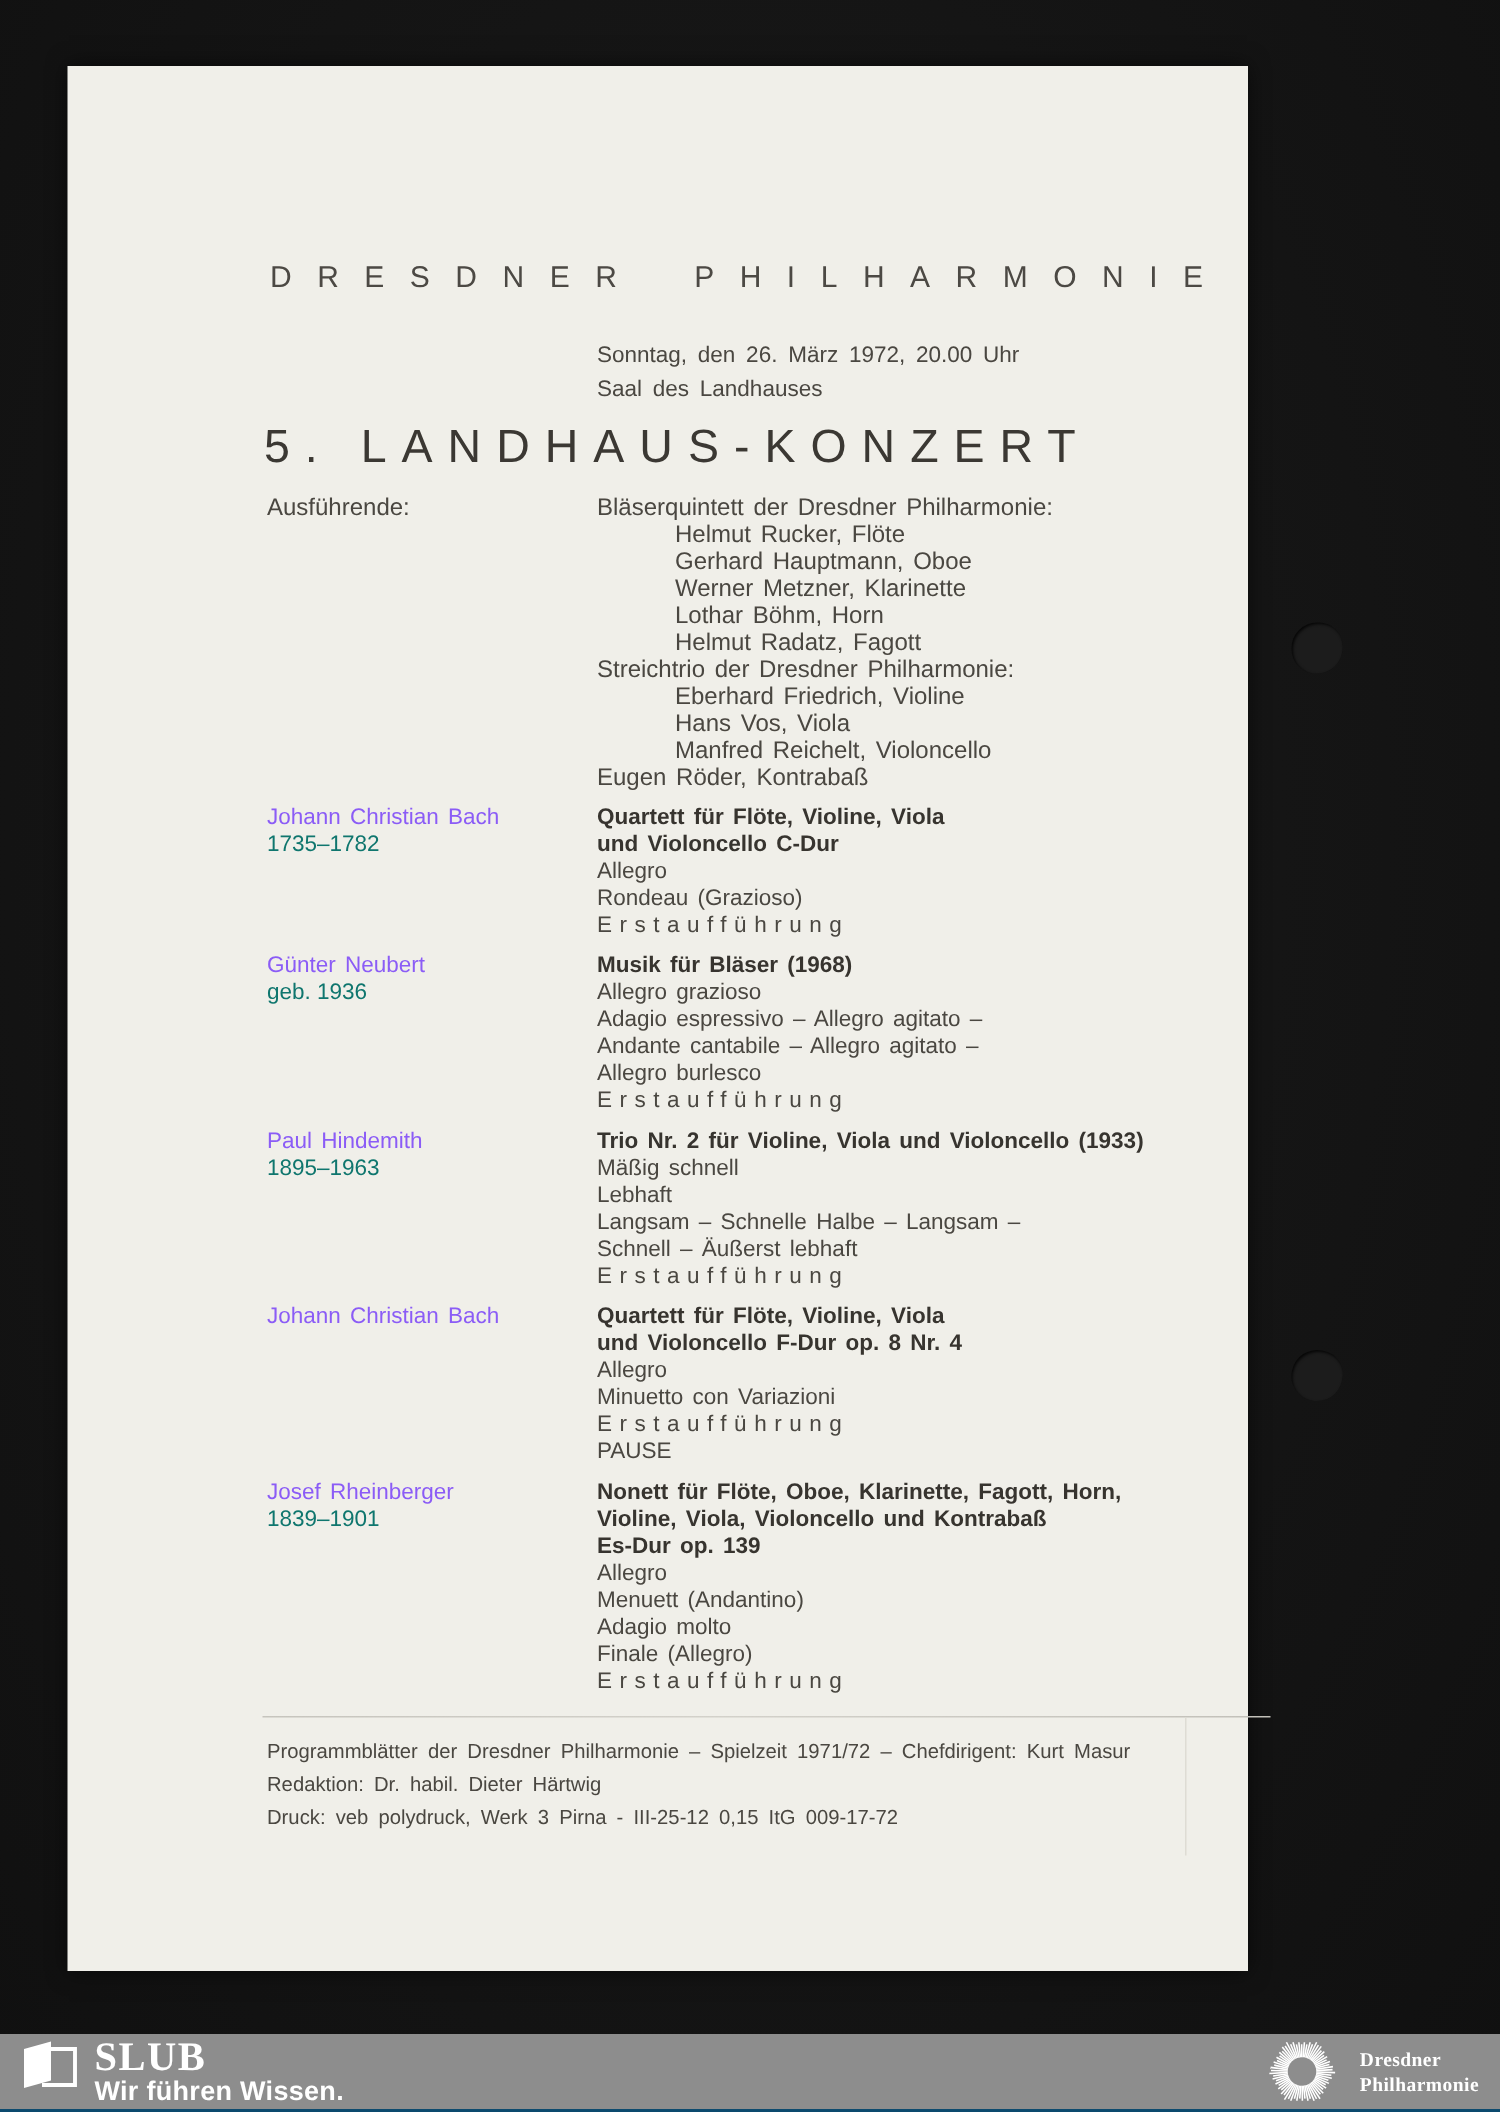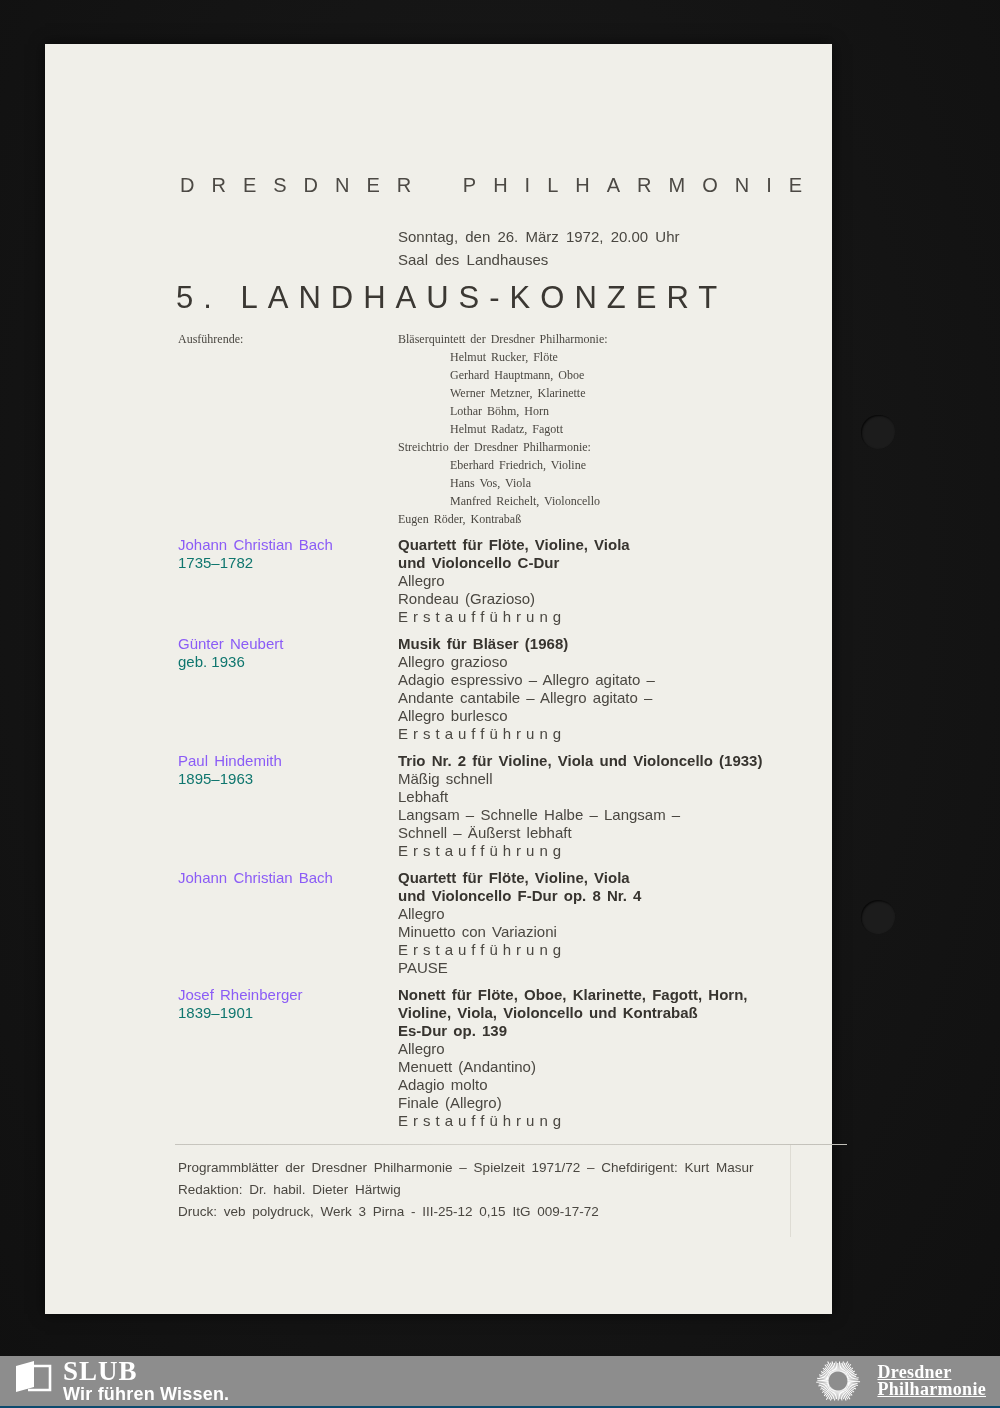--- a/index.html
+++ b/index.html
@@ -29,21 +29,21 @@
     font-size:15px;line-height:23px;color:#4a4741;word-spacing:3px;
   }
   .concert-title{
     position:absolute;left:131px;top:236px;margin:0;
     font-size:31px;font-weight:500;color:#3b3833;
     letter-spacing:10px;white-space:nowrap;
   }
   .performers{
     position:absolute;left:133px;top:286px;right:29px;
     display:grid;grid-template-columns:220px 1fr;
-    font-size:12px;line-height:18px;font-family:Liberation Serif, serif;
+    font-size:16px;line-height:18px;
   }
   .performers .label{color:#4a4741;}
   .pline{color:#4a4741;word-spacing:2px;}
   .pline.indent{padding-left:52px;}
   
   .program{
     position:absolute;left:133px;top:492px;right:40px;
     display:flex;flex-direction:column;row-gap:9px;
     font-size:15px;line-height:18px;
   }
@@ -84,21 +84,21 @@
   .slub-word{
     font-family:"Liberation Serif",serif;font-weight:700;
     font-size:27px;line-height:26px;color:#fff;letter-spacing:1px;
   }
   .slub-tagline{
     font-size:18px;font-weight:700;color:#fff;letter-spacing:.2px;margin-top:0px;
   }
   .dp-brand{display:flex;align-items:center;gap:15px;cursor:pointer;}
   .dp-text{
     font-family:"Liberation Serif",serif;font-weight:700;
-    font-size:18px;line-height:17px;color:#fff;letter-spacing:.3px;text-decoration:underline;
+    font-size:13px;line-height:17px;color:#fff;letter-spacing:.3px;
   }
   svg{display:block;}
 </style>
 </head>
 <body>
 
 <div class="stage">
   <div class="paper">
 
     <div class="doc-header">DRESDNER PHILHARMONIE</div>

